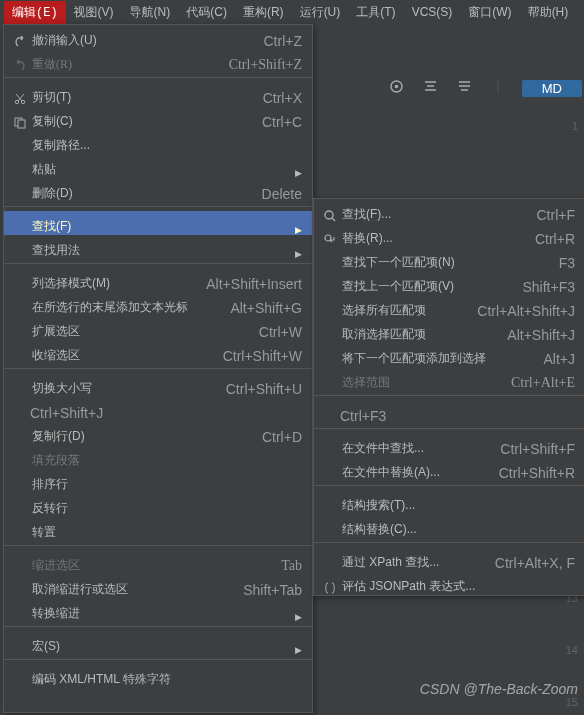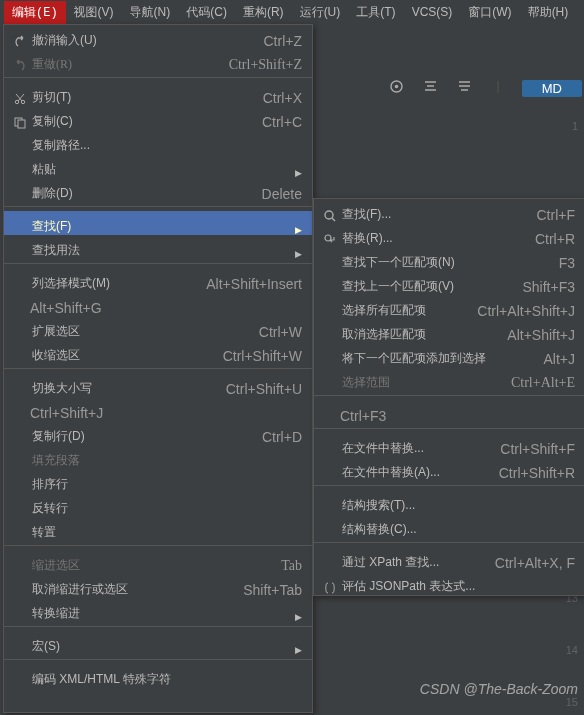--- a/index.html
+++ b/index.html
@@ -221,20 +221,21 @@
       <span class="arrow">▶</span>
   </div>
   <div class="sep"></div>
   <div class="row">
       <span class="icon-col"></span>
       <span class="label">列选择模式(M)</span>
       <span class="shortcut">Alt+Shift+Insert</span>
     </div>
   <div class="row">
       <span class="icon-col"></span>
+      <span class="label">在所选行的末尾添加文本光标</span>
       <span class="shortcut">Alt+Shift+G</span>
     </div>
   <div class="row">
       <span class="icon-col"></span>
       <span class="label">扩展选区</span>
       <span class="shortcut">Ctrl+W</span>
     </div>
   <div class="row">
       <span class="icon-col"></span>
       <span class="label">收缩选区</span>
@@ -356,21 +357,21 @@
       <span class="shortcut">Ctrl+Alt+E</span>
     </div>
   <div class="sep"></div>
   <div class="row">
       <span class="icon-col"></span>
       <span class="shortcut">Ctrl+F3</span>
     </div>
   <div class="sep"></div>
   <div class="row">
       <span class="icon-col"></span>
-      <span class="label">在文件中替换...</span>
+      <span class="label">在文件中查找...</span>
       <span class="shortcut">Ctrl+Shift+F</span>
     </div>
   <div class="row">
       <span class="icon-col"></span>
       <span class="label">在文件中替换(A)...</span>
       <span class="shortcut">Ctrl+Shift+R</span>
     </div>
   <div class="sep"></div>
   <div class="row">
       <span class="icon-col"></span>

